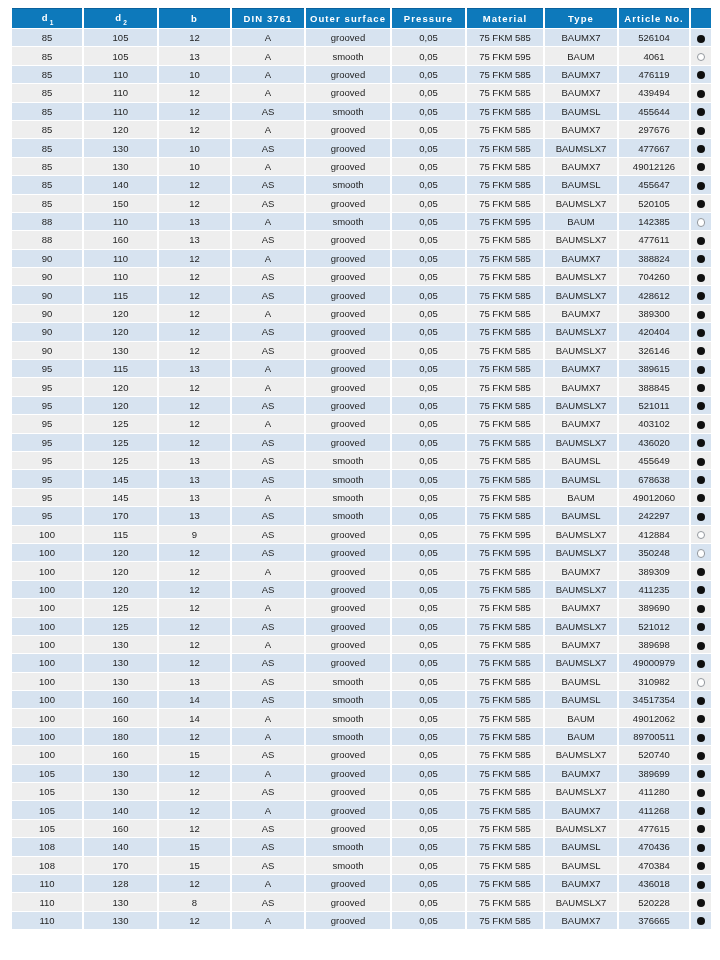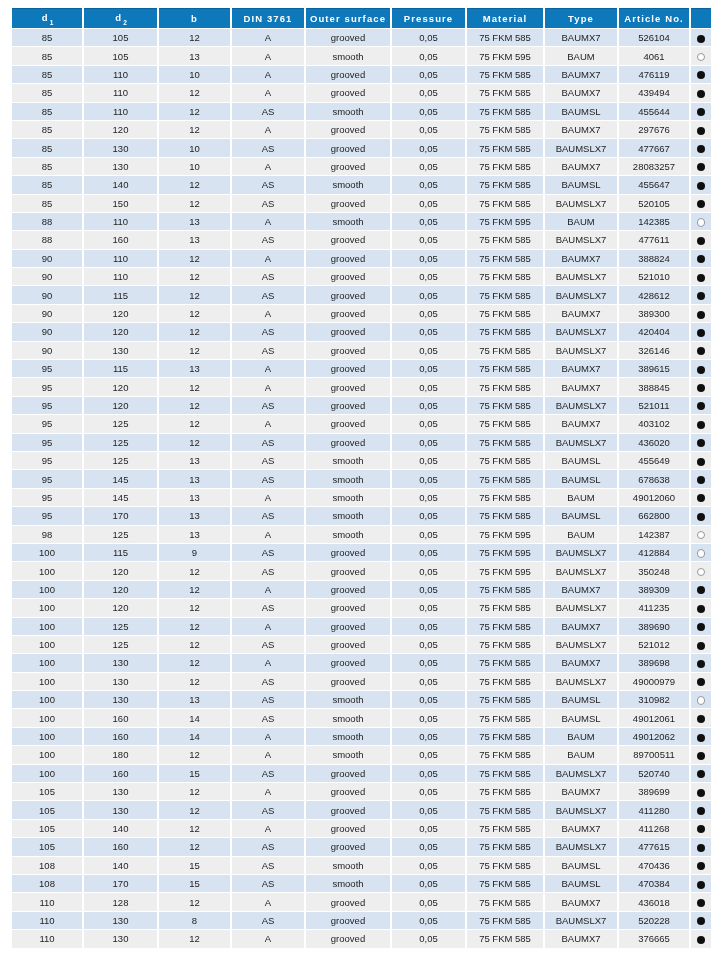--- a/index.html
+++ b/index.html
@@ -163,21 +163,21 @@
       </tr>
       <tr>
         <td>85</td>
         <td>130</td>
         <td>10</td>
         <td>A</td>
         <td>grooved</td>
         <td>0,05</td>
         <td>75 FKM 585</td>
         <td>BAUMX7</td>
-        <td>28083257</td>
+        <td>49012126</td>
         <td><span class="dot filled"></span></td>
       </tr>
       <tr>
         <td>85</td>
         <td>140</td>
         <td>12</td>
         <td>AS</td>
         <td>smooth</td>
         <td>0,05</td>
         <td>75 FKM 585</td>
@@ -235,21 +235,21 @@
       </tr>
       <tr>
         <td>90</td>
         <td>110</td>
         <td>12</td>
         <td>AS</td>
         <td>grooved</td>
         <td>0,05</td>
         <td>75 FKM 585</td>
         <td>BAUMSLX7</td>
-        <td>521010</td>
+        <td>704260</td>
         <td><span class="dot filled"></span></td>
       </tr>
       <tr>
         <td>90</td>
         <td>115</td>
         <td>12</td>
         <td>AS</td>
         <td>grooved</td>
         <td>0,05</td>
         <td>75 FKM 585</td>
@@ -391,34 +391,22 @@
       </tr>
       <tr>
         <td>95</td>
         <td>170</td>
         <td>13</td>
         <td>AS</td>
         <td>smooth</td>
         <td>0,05</td>
         <td>75 FKM 585</td>
         <td>BAUMSL</td>
-        <td>662800</td>
-        <td><span class="dot filled"></span></td>
-      </tr>
-      <tr>
-        <td>98</td>
-        <td>125</td>
-        <td>13</td>
-        <td>A</td>
-        <td>smooth</td>
-        <td>0,05</td>
-        <td>75 FKM 595</td>
-        <td>BAUM</td>
-        <td>142387</td>
-        <td><span class="dot open"></span></td>
+        <td>242297</td>
+        <td><span class="dot filled"></span></td>
       </tr>
       <tr>
         <td>100</td>
         <td>115</td>
         <td>9</td>
         <td>AS</td>
         <td>grooved</td>
         <td>0,05</td>
         <td>75 FKM 595</td>
         <td>BAUMSLX7</td>
@@ -523,21 +511,21 @@
       </tr>
       <tr>
         <td>100</td>
         <td>160</td>
         <td>14</td>
         <td>AS</td>
         <td>smooth</td>
         <td>0,05</td>
         <td>75 FKM 585</td>
         <td>BAUMSL</td>
-        <td>49012061</td>
+        <td>34517354</td>
         <td><span class="dot filled"></span></td>
       </tr>
       <tr>
         <td>100</td>
         <td>160</td>
         <td>14</td>
         <td>A</td>
         <td>smooth</td>
         <td>0,05</td>
         <td>75 FKM 585</td>

